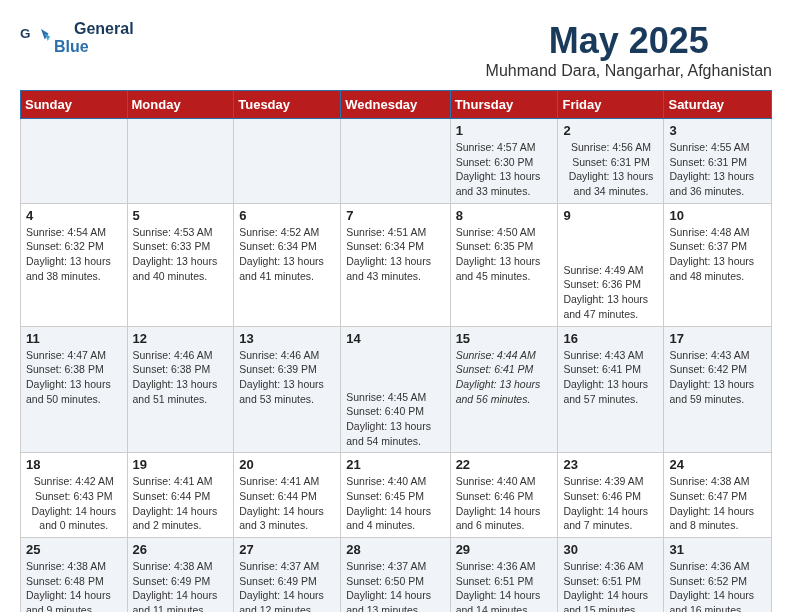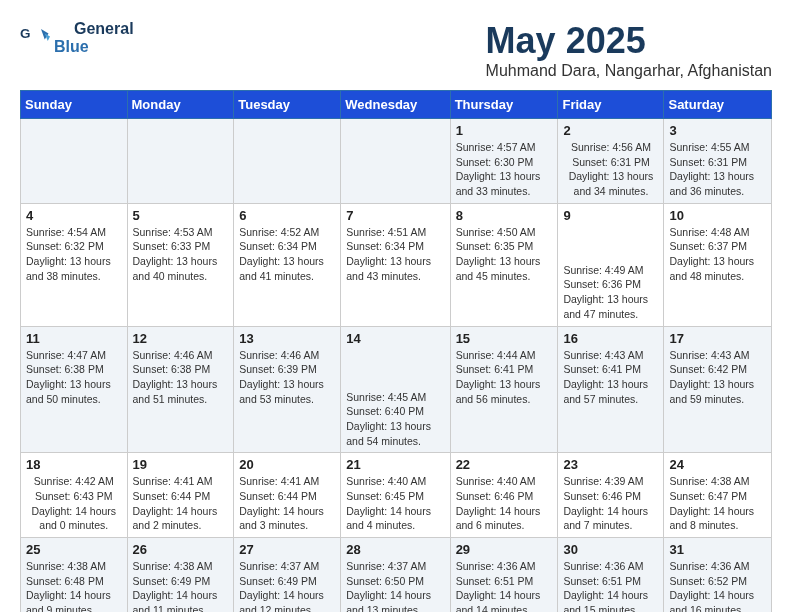--- a/index.html
+++ b/index.html
@@ -19,38 +19,38 @@
     .logo {
       display: flex;
       align-items: center;
     }
     .logo-icon {
       width: 30px;
       height: 30px;
       margin-right: 4px;
     }
     .title-block {
-      text-align: left;
+      text-align: center;
     }
     .month-title {
       font-size: 36px;
       font-weight: bold;
       color: #1a3a5c;
     }
     .location {
       font-size: 16px;
       color: #333;
     }
     table {
       width: 100%;
       border-collapse: collapse;
       font-size: 11px;
     }
     thead tr {
-      background-color: #1d4ed8;
+      background-color: #b91c1c;
       color: white;
     }
     thead th {
       padding: 6px 4px;
       text-align: left;
       font-size: 13px;
       font-weight: bold;
       border: 1px solid #2c6fad;
     }
     tbody tr {
@@ -216,21 +216,21 @@
         </td>
         <td>
           <div class="day-num">14</div>
           <div class="day-info" style="white-space: pre-line; margin-top: 44px;">Sunrise: 4:45 AM
 Sunset: 6:40 PM
 Daylight: 13 hours
 and 54 minutes.</div>
         </td>
         <td>
           <div class="day-num">15</div>
-          <div class="day-info" style="white-space: pre-line;">Sunrise: 4:44 AM
+          <div class="day-info" style="white-space: pre-line; font-style: italic;">Sunrise: 4:44 AM
 Sunset: 6:41 PM
 Daylight: 13 hours
 and 56 minutes.</div>
         </td>
         <td>
           <div class="day-num">16</div>
           <div class="day-info" style="white-space: pre-line;">Sunrise: 4:43 AM
 Sunset: 6:41 PM
 Daylight: 13 hours
 and 57 minutes.</div>

